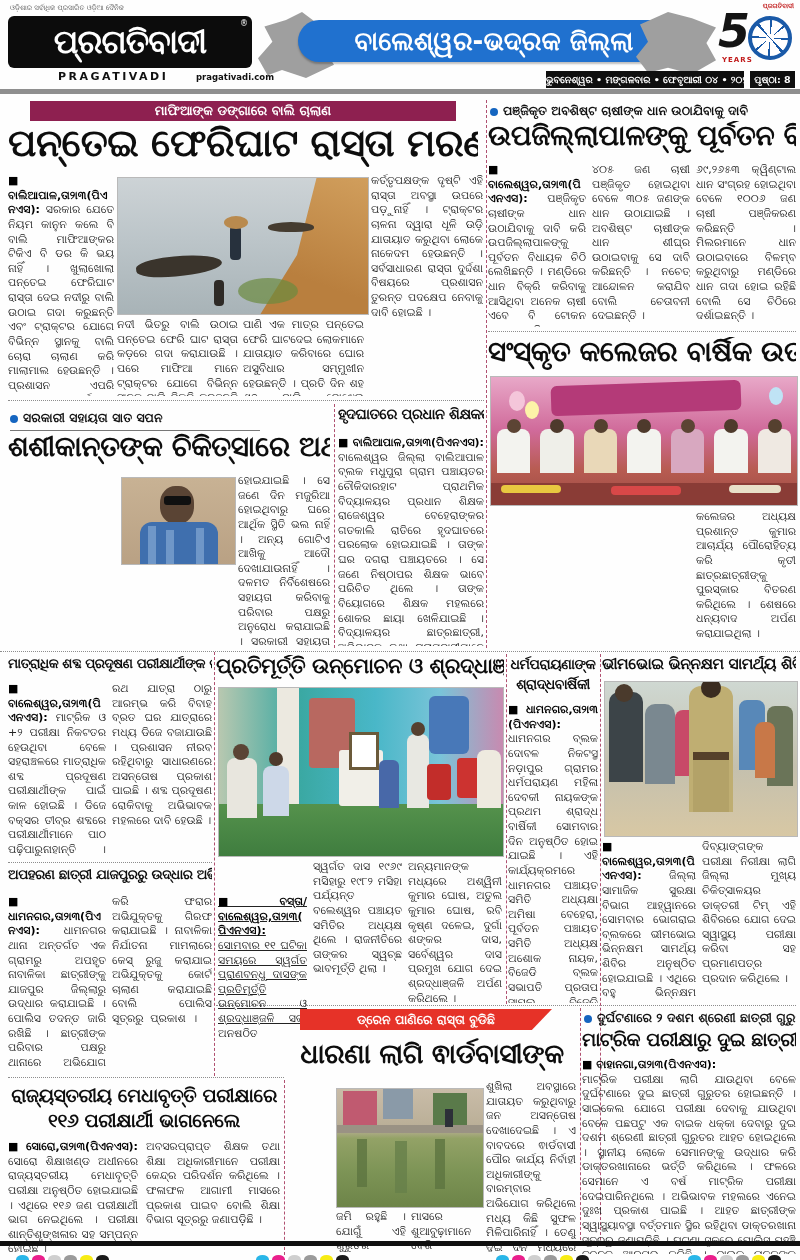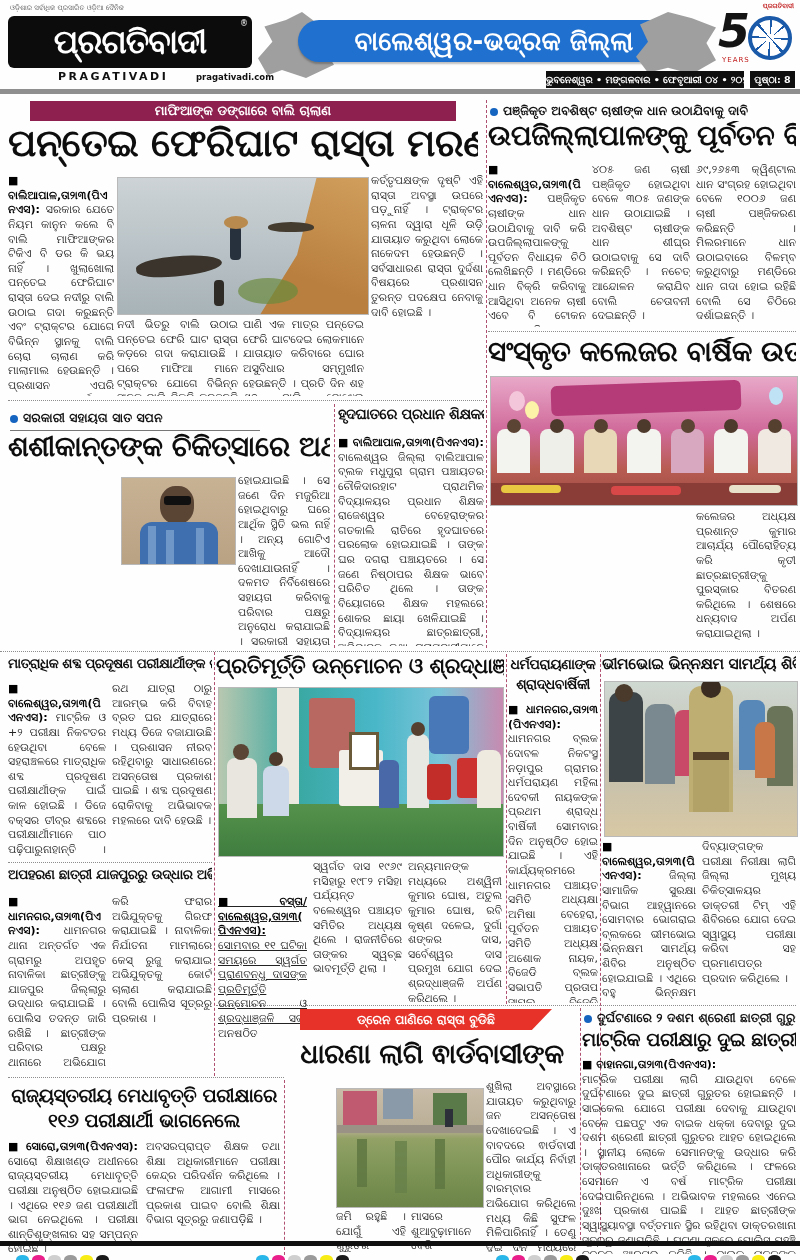--- a/index.html
+++ b/index.html
@@ -44,21 +44,21 @@
   <div class="abs map" style="left:258px;top:12px;width:80px;height:66px;clip-path:polygon(55% 0,75% 18%,100% 30%,82% 55%,95% 80%,60% 100%,30% 88%,12% 96%,0 70%,18% 45%,8% 22%,35% 12%);"></div>
 
   <div class="abs banner-blue" style="left:298px;top:20px;width:392px;height:42px;border-radius:24px;background:#2071cf;box-shadow:0 2px 2px rgba(0,0,0,.25);color:#fff;font-weight:bold;font-size:26px;text-align:center;line-height:42px;overflow:hidden;white-space:nowrap;">ବାଲେଶ୍ୱର-ଭଦ୍ରକ ଜିଲ୍ଲା</div>
 
   <div class="abs map" style="left:636px;top:12px;width:80px;height:62px;clip-path:polygon(40% 0,70% 10%,100% 25%,88% 50%,100% 78%,70% 100%,40% 90%,15% 98%,0 72%,15% 48%,5% 20%);"></div>
 
   <div class="abs" style="left:716px;top:2px;width:80px;height:72px;">
     <div style="position:absolute;right:2px;top:0;font-size:6.5px;color:#c01818;font-weight:bold;">ପ୍ରଗତିବାଦୀ</div>
     <div style="position:absolute;left:2px;top:6px;font-size:46px;font-weight:bold;font-style:italic;color:#141414;line-height:1;">5</div>
     <div style="position:absolute;left:32px;top:14px;width:36px;height:36px;border-radius:50%;border:4px solid #1a5aa8;background:repeating-conic-gradient(#1a5aa8 0 8deg,#fff 8deg 45deg);"></div>
-    <div style="position:absolute;left:6px;top:54px;font-size:7px;font-weight:normal;color:#c01818;letter-spacing:1px;">YEARS</div>
+    <div style="position:absolute;left:6px;top:54px;font-size:7px;font-weight:bold;color:#c01818;letter-spacing:1px;">YEARS</div>
   </div>
 
   <div class="abs grayrule" style="left:0;top:89px;width:800px;height:5px;"></div>
   <div class="abs blackbar" style="left:546px;top:71px;width:198px;height:17px;line-height:17px;">ଭୁବନେଶ୍ୱର • ମଙ୍ଗଳବାର • ଫେବୃଆରୀ ୦୪ • ୨୦୨୫</div>
   <div class="abs blackbar" style="left:750px;top:71px;width:45px;height:17px;line-height:17px;">ପୃଷ୍ଠା: 8</div>
 
   <div class="abs vsep" style="left:486px;top:100px;height:548px;"></div>
   <div class="abs vsep" style="left:334px;top:404px;height:244px;"></div>
   <div class="abs vsep" style="left:214px;top:652px;height:424px;"></div>
   <div class="abs vsep" style="left:284px;top:1080px;height:175px;"></div>
@@ -185,21 +185,21 @@
   </div>
   <div class="abs body" style="left:112px;top:682px;width:100px;height:176px;">
     <span>ରଥ ଯାତ୍ରା ଠାରୁ ଆରମ୍ଭ କରି ବିବାହ ବ୍ରତ ଘର ଯାତ୍ରାରେ ମଧ୍ୟ ଡିଜେ ବଜାଯାଉଛି । ପ୍ରଶାସନ ନୀରବ ରହିଥିବାରୁ ସାଧାରଣରେ ଅସନ୍ତୋଷ ପ୍ରକାଶ ପାଇଛି । ଶବ୍ଦ ପ୍ରଦୂଷଣ ରୋକିବାକୁ ଅଭିଭାବକ ମହଲରେ ଦାବି ହେଉଛି ।</span>
   </div>
 
   <div class="abs hl h-xs" style="left:8px;top:867px;width:204px;height:22px;white-space:nowrap;">ଅପହରଣ ଛାତ୍ରୀ ଯାଜପୁରରୁ ଉଦ୍ଧାର ଅଭିଯୁକ୍ତ ଗିରଫ</div>
   <div class="abs body" style="left:8px;top:895px;width:98px;height:178px;">
     <span class="dl">■ ଧାମନଗର,ତା୨ା୩(ପିଏନଏସ):</span>
     <span>ଧାମନଗର ଥାନା ଅନ୍ତର୍ଗତ ଏକ ଗ୍ରାମରୁ ଅପହୃତ ନାବାଳିକା ଛାତ୍ରୀଙ୍କୁ ଯାଜପୁର ଜିଲ୍ଲାରୁ ଉଦ୍ଧାର କରାଯାଇଛି । ପୋଲିସ ତଦନ୍ତ ଜାରି ରଖିଛି । ଛାତ୍ରୀଙ୍କ ପରିବାର ପକ୍ଷରୁ ଥାନାରେ ଅଭିଯୋଗ ଦାଖଲ ହୋଇଥିଲା ।</span>
   </div>
-  <div class="abs body" style="left:112px;top:895px;width:100px;height:178px;">
+  <div class="abs body" style="left:112px;top:895px;width:100px;height:178px;font-family:Liberation Mono, monospace;">
     <span>କରି ଫରାର ଅଭିଯୁକ୍ତକୁ ଗିରଫ କରାଯାଇଛି । ନାବାଳିକା ନିର୍ଯାତନା ମାମଲାରେ କେସ୍ ରୁଜୁ କରାଯାଇ ଅଭିଯୁକ୍ତକୁ କୋର୍ଟ ଚାଲାଣ କରାଯାଇଛି ବୋଲି ପୋଲିସ ସୂତ୍ରରୁ ପ୍ରକାଶ ।</span>
   </div>
 
   <div class="abs hl" style="left:8px;top:1083px;width:272px;height:52px;font-size:19px;line-height:1.3;white-space:normal;">ରାଜ୍ୟସ୍ତରୀୟ ମେଧାବୃତ୍ତି ପରୀକ୍ଷାରେ ୧୧୬ ପରୀକ୍ଷାର୍ଥୀ ଭାଗନେଲେ</div>
   <div class="abs body" style="left:8px;top:1140px;width:130px;height:112px;">
     <span class="dl">■ ସୋରୋ,ତା୨ା୩(ପିଏନଏସ):</span>
     <span>ସୋରୋ ଶିକ୍ଷାଖଣ୍ଡ ଅଧୀନରେ ରାଜ୍ୟସ୍ତରୀୟ ମେଧାବୃତ୍ତି ପରୀକ୍ଷା ଅନୁଷ୍ଠିତ ହୋଇଯାଇଛି । ଏଥିରେ ୧୧୬ ଜଣ ପରୀକ୍ଷାର୍ଥୀ ଭାଗ ନେଇଥିଲେ । ପରୀକ୍ଷା ଶାନ୍ତିଶୃଙ୍ଖଳାର ସହ ସମ୍ପନ୍ନ ହୋଇଛି ।</span>
   </div>
   <div class="abs body" style="left:146px;top:1140px;width:134px;height:112px;">
     <span>ଅବସରପ୍ରାପ୍ତ ଶିକ୍ଷକ ତଥା ଶିକ୍ଷା ଅଧିକାରୀମାନେ ପରୀକ୍ଷା କେନ୍ଦ୍ର ପରିଦର୍ଶନ କରିଥିଲେ । ଫଳାଫଳ ଆଗାମୀ ମାସରେ ପ୍ରକାଶ ପାଇବ ବୋଲି ଶିକ୍ଷା ବିଭାଗ ସୂତ୍ରରୁ ଜଣାପଡ଼ିଛି ।</span>

